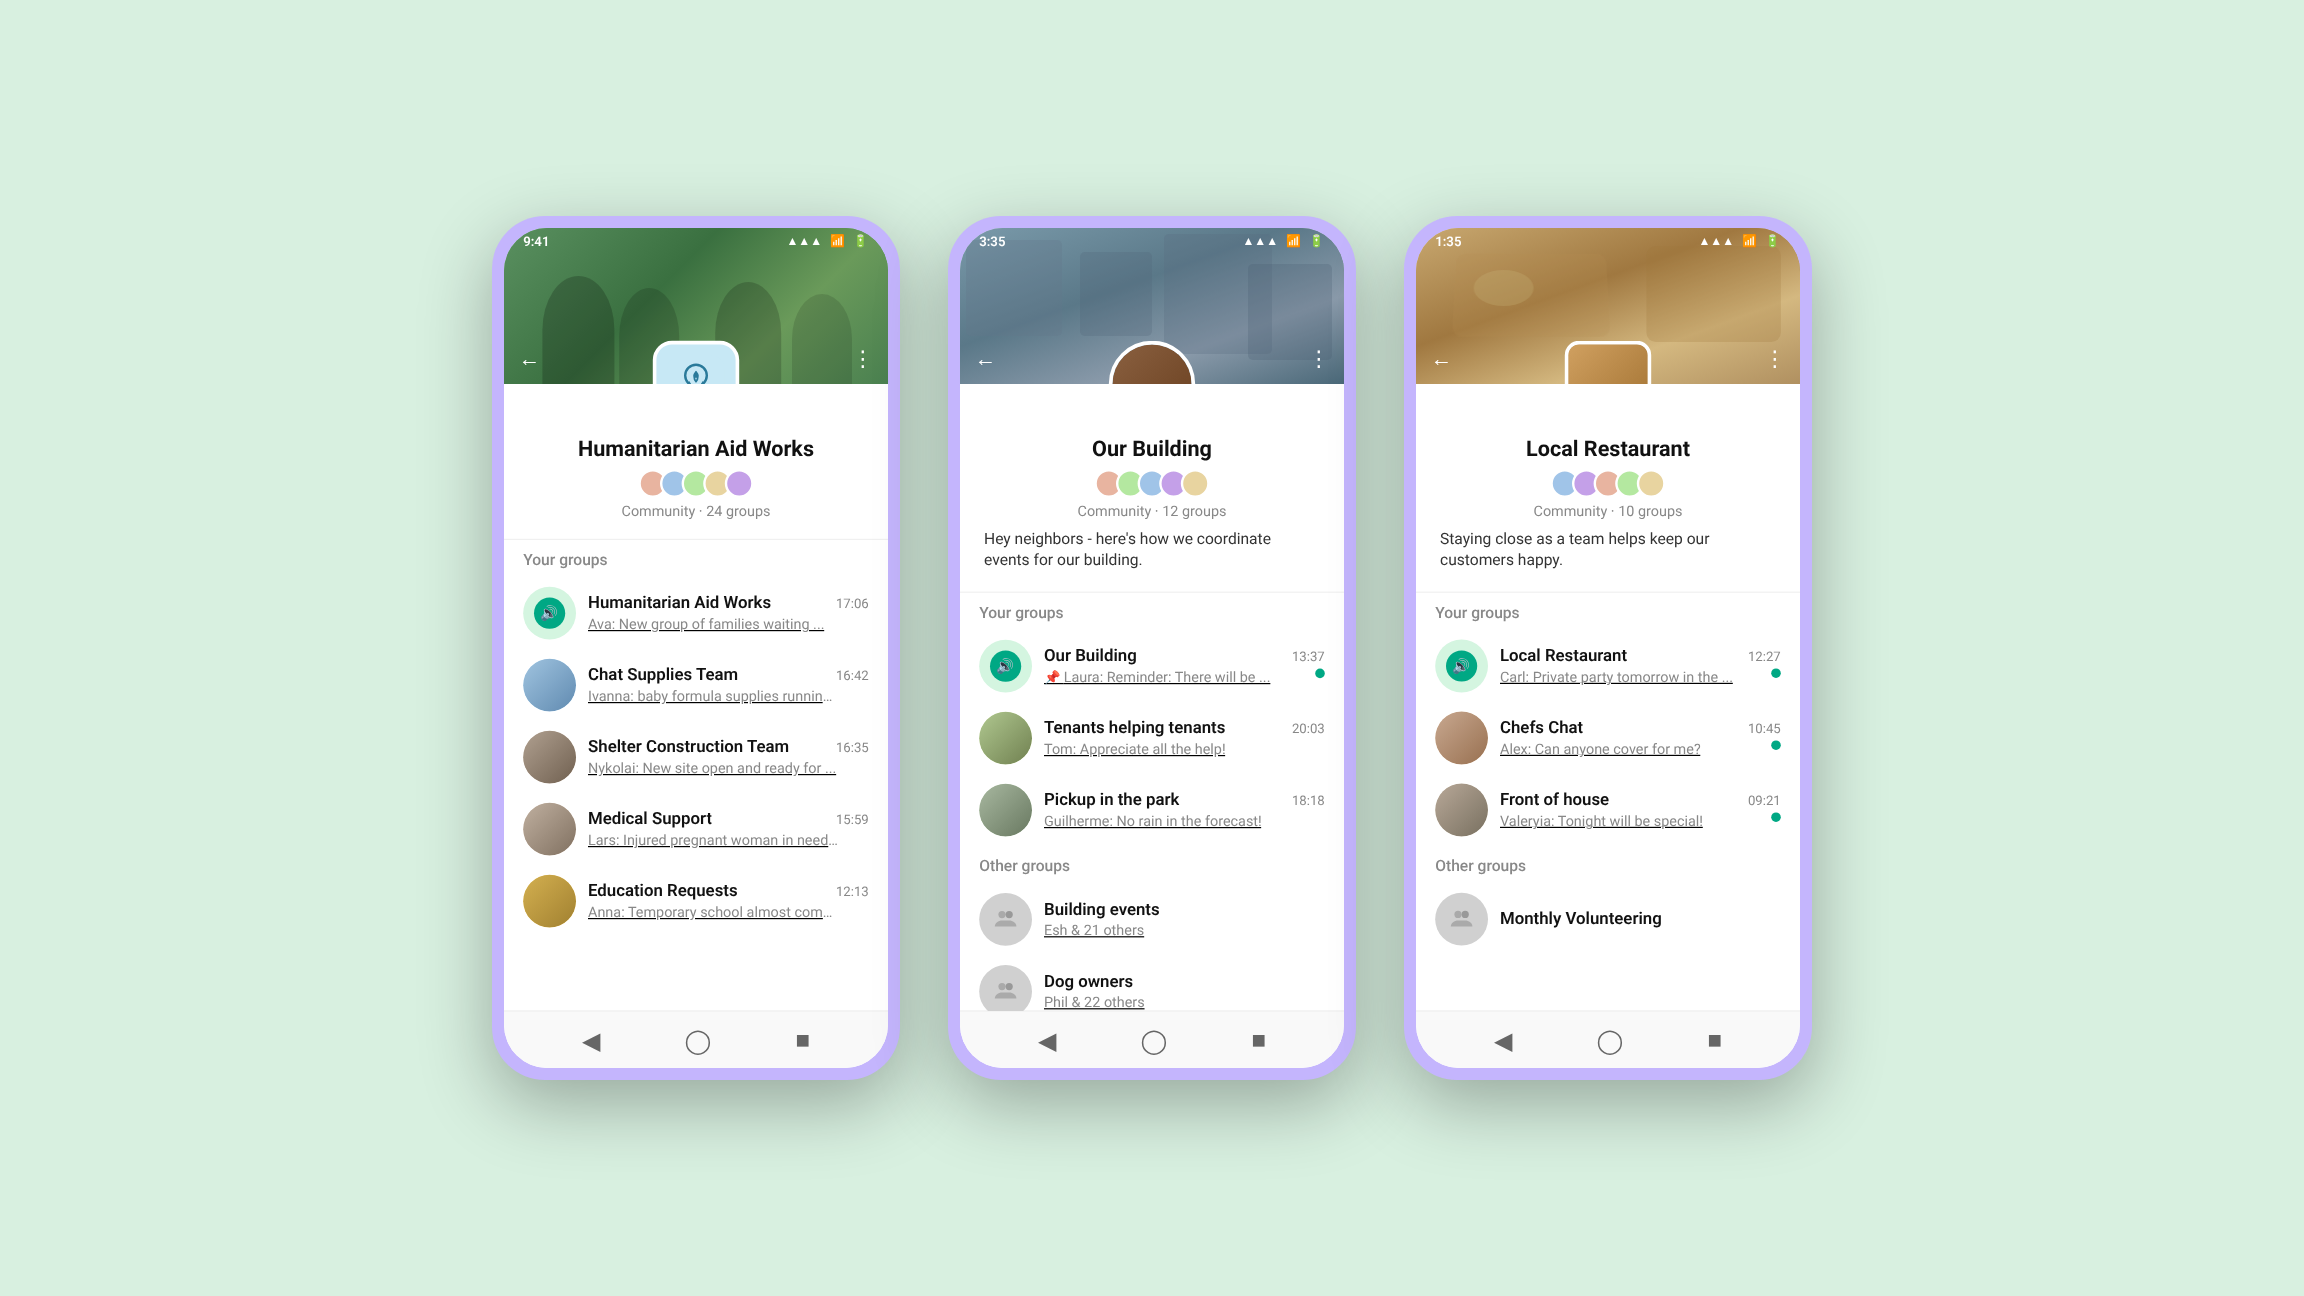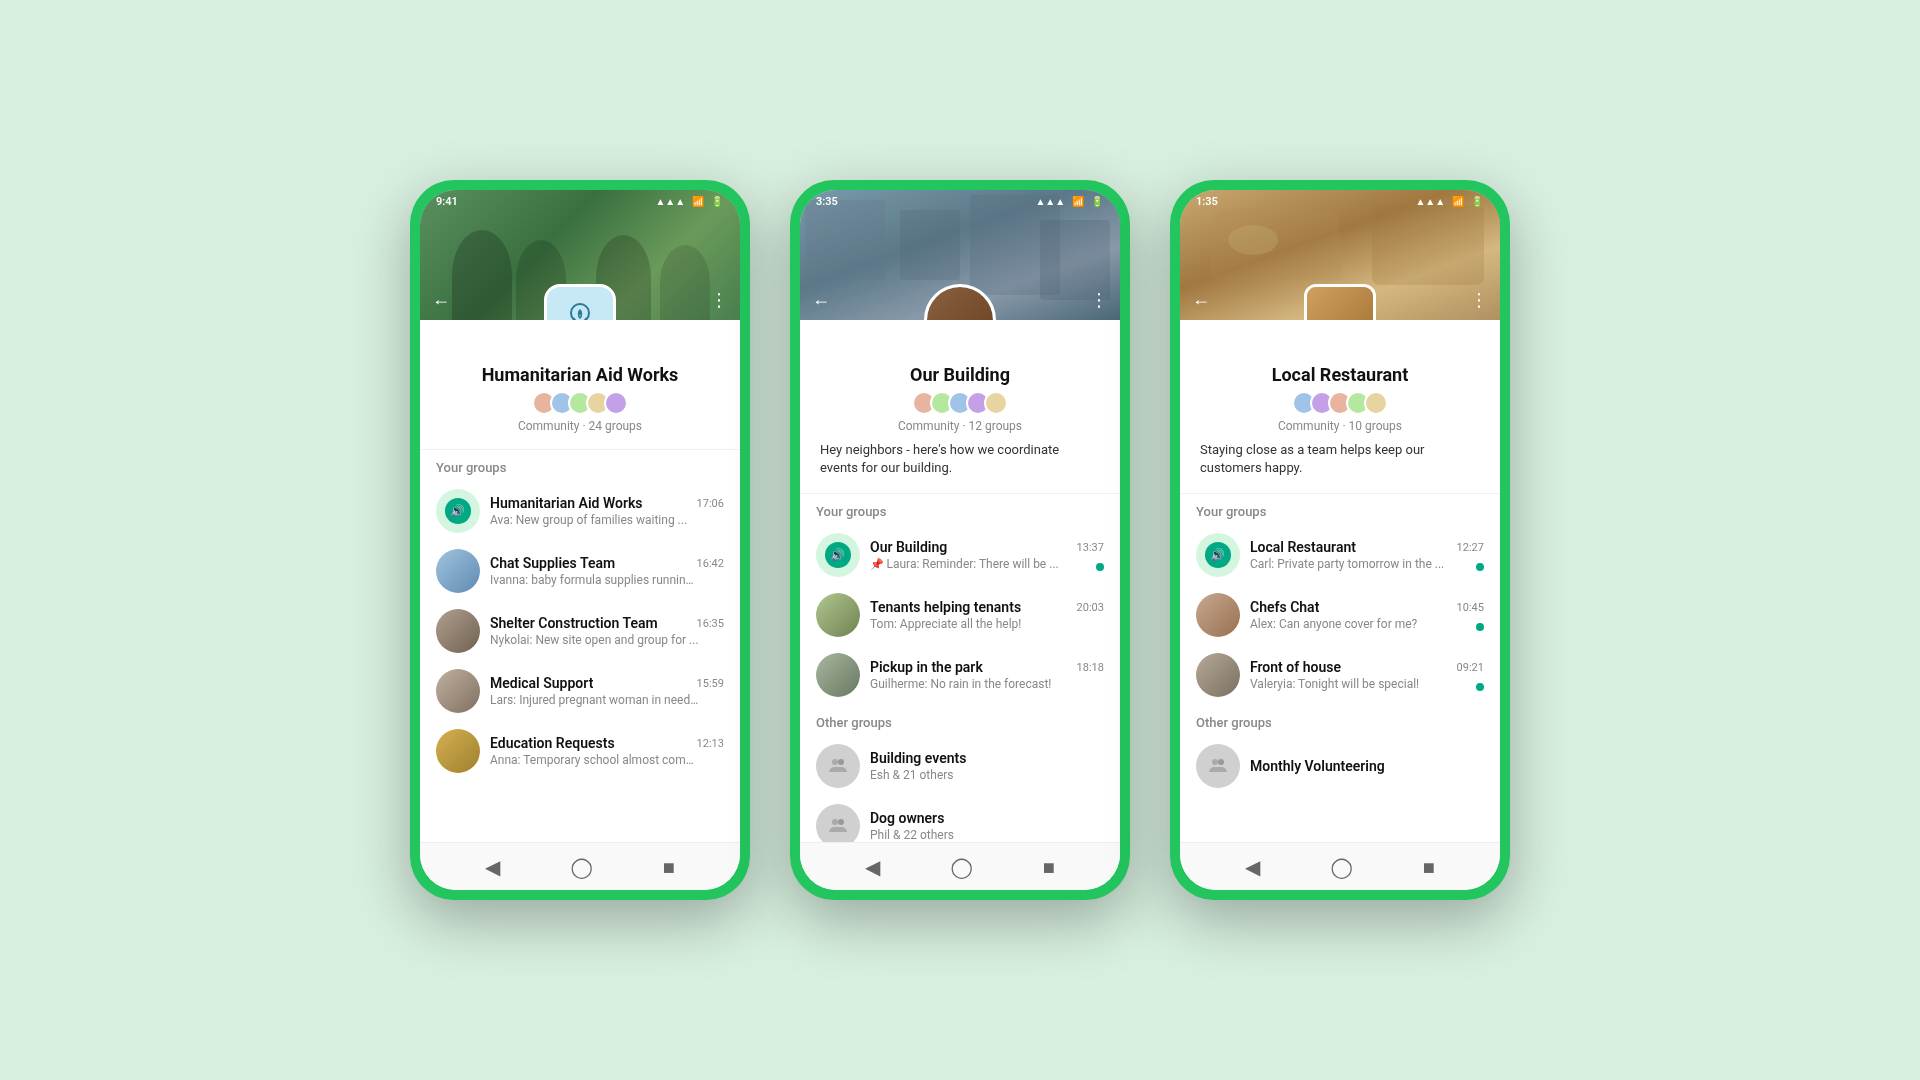--- a/index.html
+++ b/index.html
@@ -14,21 +14,21 @@
       overflow: hidden;
     }
     .phones-container {
       display: flex;
       gap: 40px;
       align-items: center;
     }
     .phone {
       width: 340px;
       height: 720px;
-      background: #22c55e;
+      background: #c4b5fd;
       border-radius: 44px;
       padding: 10px;
       box-shadow: 0 20px 60px rgba(0,0,0,0.3);
       position: relative;
     }
     .phone-inner {
       width: 100%;
       height: 100%;
       background: #fff;
       border-radius: 36px;
@@ -205,22 +205,23 @@
       max-width: 180px;
     }
     .group-time {
       font-size: 11px;
       color: #888;
       flex-shrink: 0;
     }
     .group-row2 {
       display: flex;
       justify-content: space-between;
-      align-items: flex-end;
+      align-items: flex-start;
       margin-top: 2px;
+      text-decoration: underline;
     }
     .group-preview {
       font-size: 12px;
       color: #888;
       white-space: nowrap;
       overflow: hidden;
       text-overflow: ellipsis;
       max-width: 210px;
     }
     .unread-dot {
@@ -383,21 +384,21 @@
         <div class="group-item">
           <div class="group-avatar" style="background:#c0b0a0;">
             <div style="width:100%;height:100%;background:linear-gradient(135deg,#b0a090,#706050);border-radius:50%;"></div>
           </div>
           <div class="group-info">
             <div class="group-row1">
               <span class="group-name">Shelter Construction Team</span>
               <span class="group-time">16:35</span>
             </div>
             <div class="group-row2">
-              <span class="group-preview">Nykolai: New site open and group for ...</span>
+              <span class="group-preview">Nykolai: New site open and ready for ...</span>
             </div>
           </div>
         </div>
 
         <div class="group-item">
           <div class="group-avatar" style="background:#d0c0b0;">
             <div style="width:100%;height:100%;background:linear-gradient(135deg,#c0b0a0,#807060);border-radius:50%;"></div>
           </div>
           <div class="group-info">
             <div class="group-row1">

